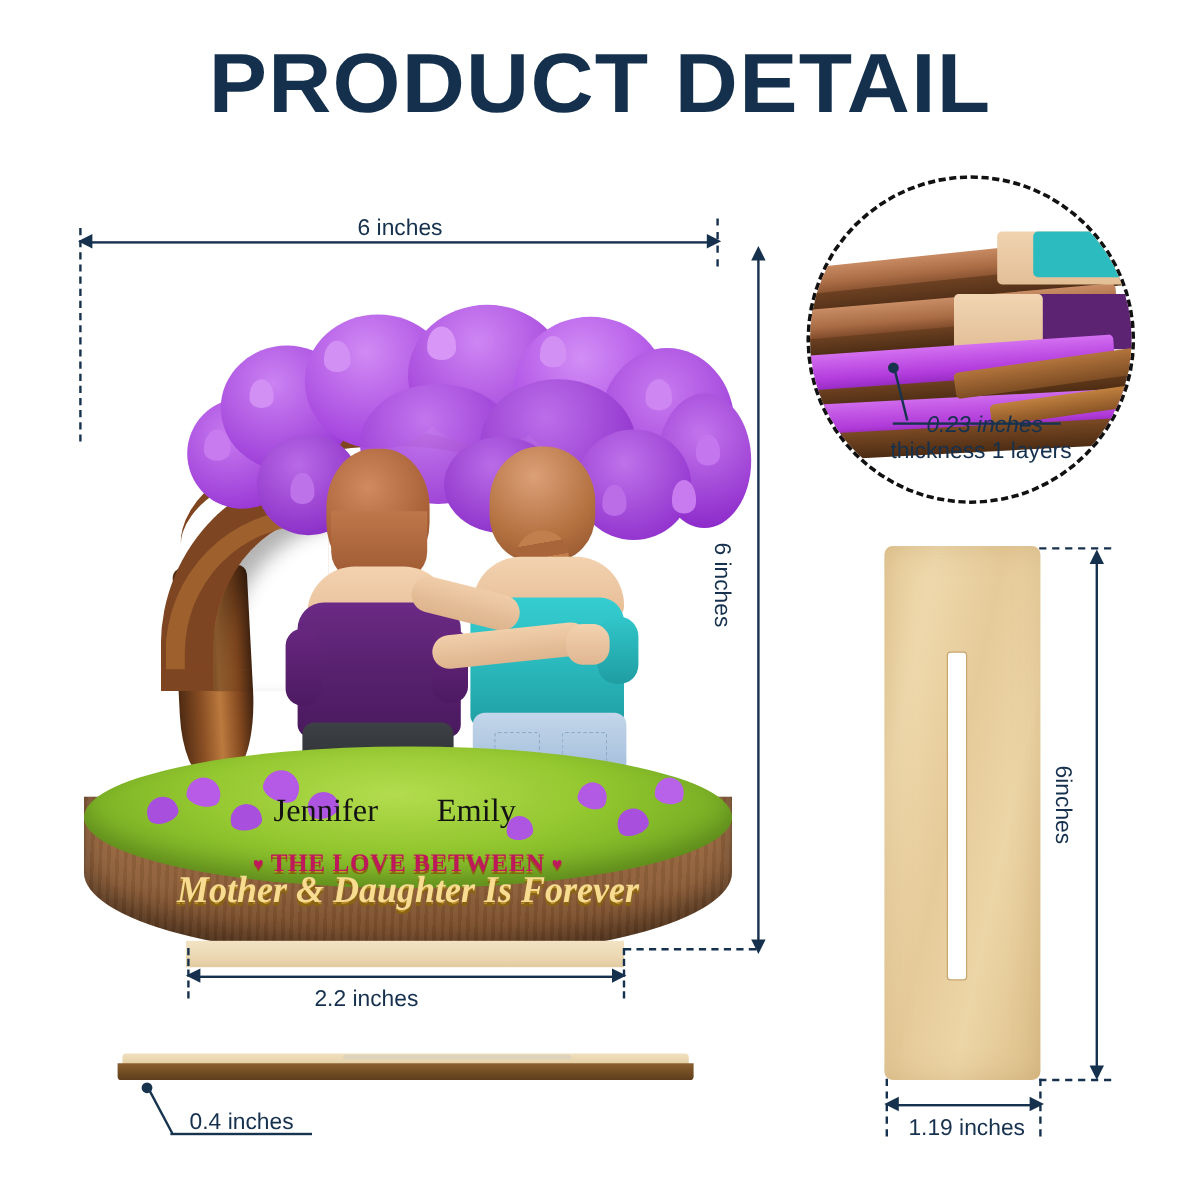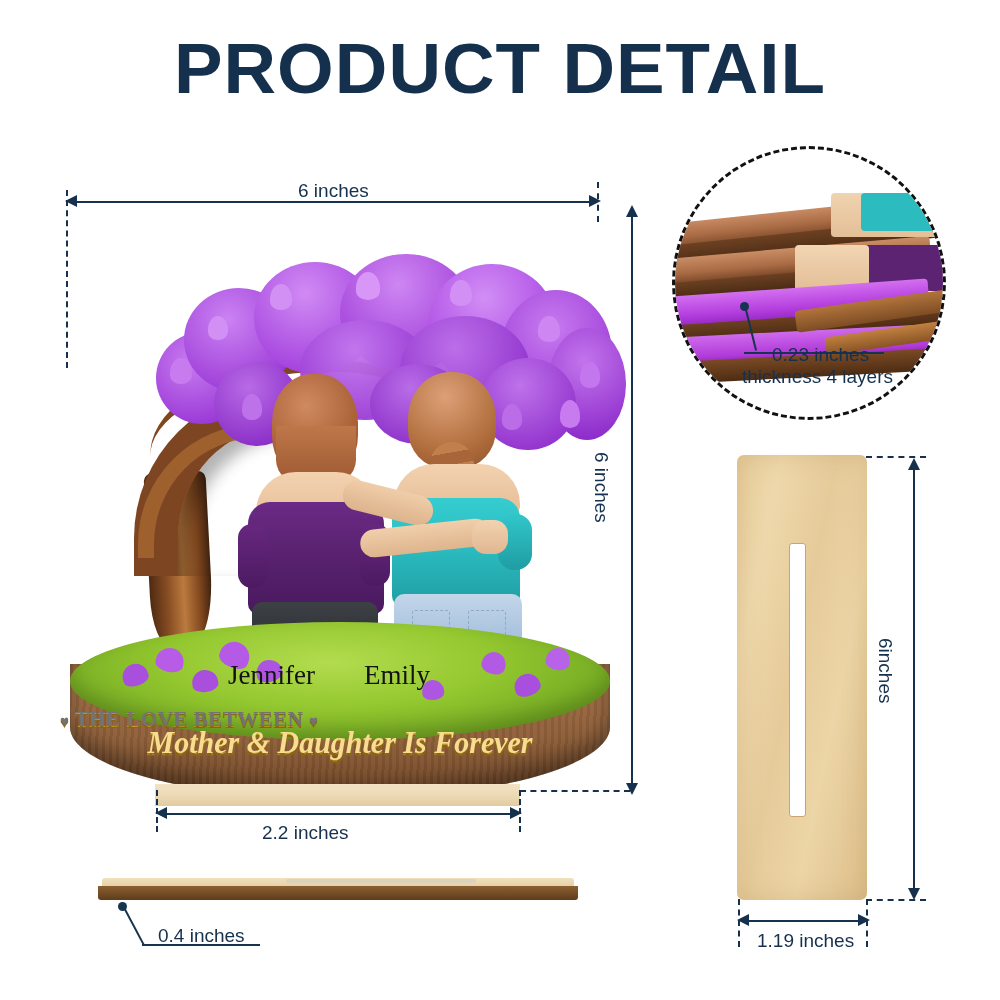--- a/index.html
+++ b/index.html
@@ -91,26 +91,26 @@
   
   .name-text{
     position:absolute;
     color:#131313;
     font-family:"Liberation Serif", serif;
     font-size:27px;
     white-space:nowrap;
   }
   
   .gold-line1{
-    position:absolute;left:0;top:483px;width:560px;
+    position:absolute;left:0;top:483px;width:560px;text-align:center;
     font-family:"Liberation Serif", serif;
     font-weight:bold;
     font-size:21px;
     letter-spacing:.5px;
-    color:#737373;
+    color:#be185d;
     text-shadow:0 2px 0 #8a6412, 0 1px 0 #c79a28;
     white-space:nowrap;
   }
   .gold-line2{
     position:absolute;left:0;top:501px;width:560px;text-align:center;
     font-family:"Liberation Serif", serif;
     font-weight:bold;font-style:italic;
     font-size:30px;
     color:#f7dc91;
     text-shadow:0 3px 0 #8a6412, 0 2px 1px #c79a28;
@@ -340,22 +340,22 @@
          background:linear-gradient(180deg,#7a4a24,#4d2c13);"></div>
     <div class="slab" style="left:120px;top:150px;width:170px;height:22px;transform:rotate(-8deg);
          background:linear-gradient(180deg,#b2743c,#7e4d24);"></div>
     <div class="slab" style="left:150px;top:178px;width:150px;height:18px;transform:rotate(-8deg);
          background:linear-gradient(180deg,#c0813f,#8a5426);"></div>
   </div>
 
   <div class="dot abs" style="left:740px;top:302px;"></div>
   <div class="abs" style="left:744px;top:306px;width:2px;height:46px;background:#17344f;transform:rotate(-14deg);transform-origin:top left;"></div>
   <div class="abs" style="left:744px;top:352px;width:140px;height:2px;background:#17344f;"></div>
-  <div class="abs dim-label" style="left:772px;top:344px;">0.23 inches</div>
-  <div class="abs dim-label" style="left:742px;top:366px;">thickness 4 layers</div>
+  <div class="abs dim-label" style="left:772px;top:344px;font-style:italic;">0.23 inches</div>
+  <div class="abs dim-label" style="left:742px;top:366px;">thickness 1 layers</div>
 
   <div class="abs" style="left:737px;top:455px;width:130px;height:445px;border-radius:7px;
        background:linear-gradient(102deg,#e7cd9b 0%,#eed8ab 20%,#e6cb9a 45%,#ecd5a6 68%,#ddbf8a 100%);
        box-shadow:inset 0 0 24px rgba(168,126,70,.25);">
     <div class="abs" style="left:52px;top:88px;width:15px;height:272px;background:#fff;border:1px solid #c9a571;border-radius:3px;"></div>
   </div>
 
   <div class="abs dash-h" style="left:866px;top:456px;width:60px;"></div>
   <div class="abs dash-h" style="left:866px;top:899px;width:60px;"></div>
   <div class="abs" style="left:905px;top:458px;width:18px;height:442px;">

